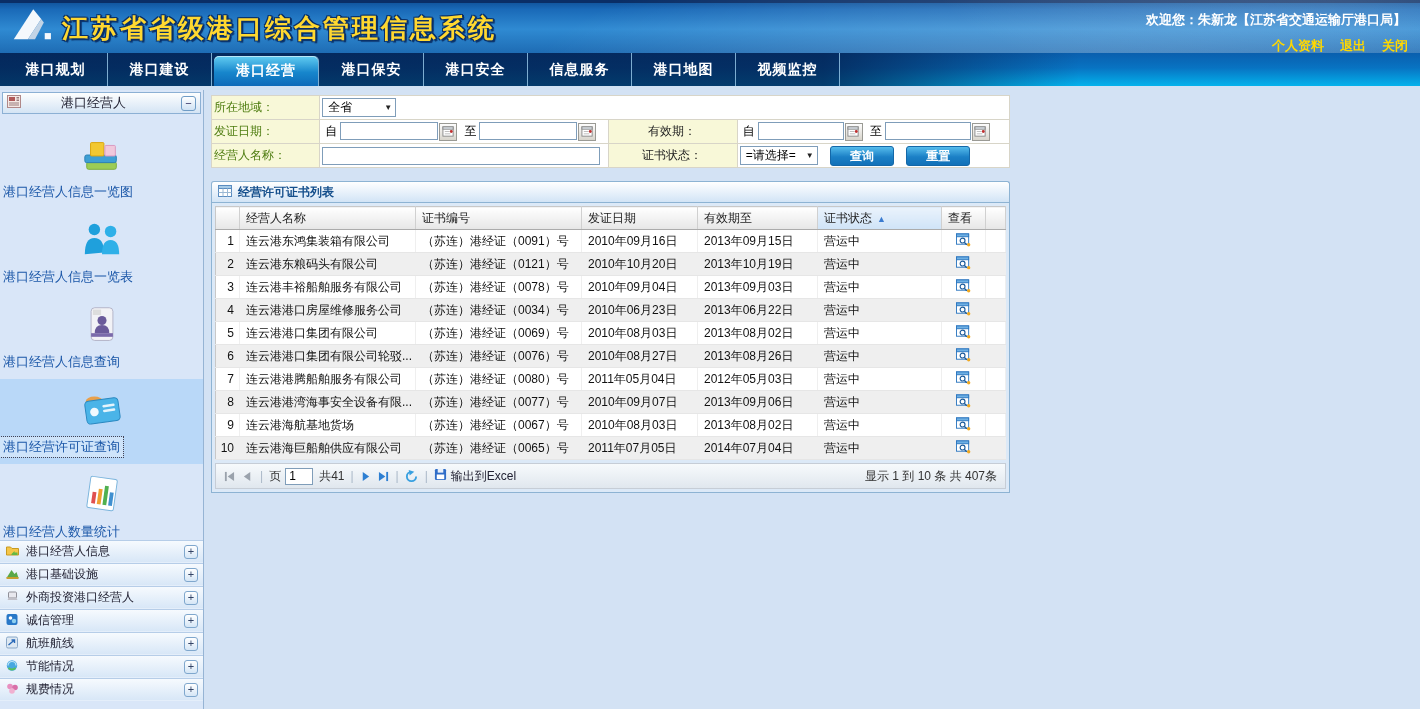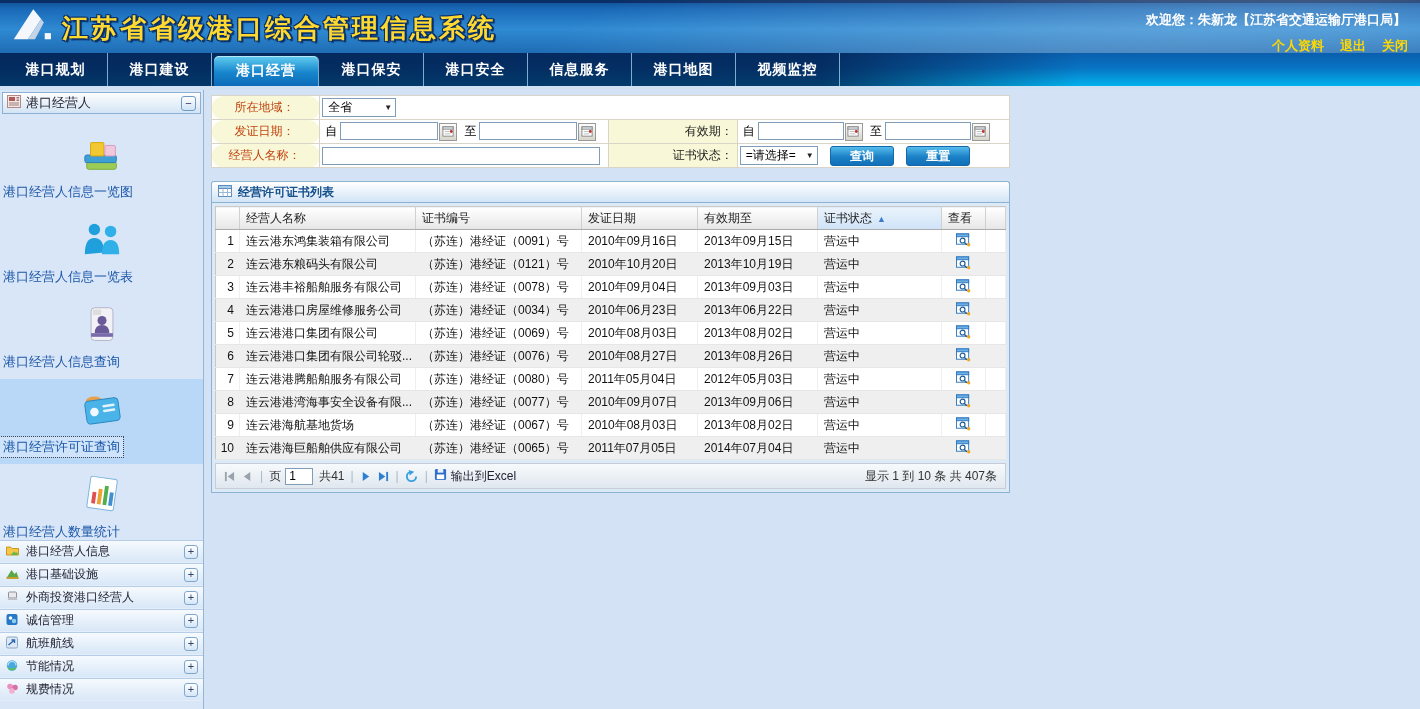--- a/index.html
+++ b/index.html
@@ -34,21 +34,21 @@
     border-radius:5px 5px 0 0; border-right:none; margin:3px 2px 0 2px; height:30px;
     box-shadow:inset 0 1px 0 rgba(255,255,255,.55), 1px 0 0 rgba(165,215,245,.75); }
   .nav-strip { height:4px; background:#cfe1f3; }
 
   
   .layout { display:flex; height:619px; }
 
   
   .sidebar { width:204px; background:#d9e6f8; border-right:1px solid #96b4d4; }
   .side-header { height:22px; margin:2px 2px 0 2px; border:1px solid #8cb0d4;
-    background:linear-gradient(#fdfefe,#d4e4f4); display:flex; align-items:center; padding:0 4px; }
+    background:linear-gradient(#fdfefe,#d4e4f4); display:flex; align-items:center; padding:0 4px;gap:35px; }
   .side-header .hlabel { font-size:13px; color:#223; margin-left:5px; flex:1; }
   .collapse-btn { width:15px; height:15px; border:1px solid #6f9cc6; border-radius:3px;
     background:linear-gradient(#fff,#cfe2f4); color:#336; font-size:11px; line-height:12px;
     text-align:center; cursor:pointer; }
   .side-items { padding-top:10px; height:414px; }
   .side-item { padding:8px 0 7px; cursor:pointer; }
   .side-item .bicon { height:46px; display:flex; align-items:center; justify-content:center; }
   .side-item .slabel { font-size:13px; color:#1b57a8; margin-top:4px; display:inline-block; padding:1px 3px; }
   .side-item.selected { background:#b9d8f8; }
   .side-item.selected .slabel { outline:1px dotted #445; background:#cfe4fa; }
@@ -57,22 +57,22 @@
     background:linear-gradient(#f6fafe,#d8e7f7); display:flex; align-items:center; padding:1px 5px; cursor:pointer; }
   .acc-row .alabel { flex:1; font-size:12px; color:#223; margin-left:6px; }
   .expand-btn { width:14px; height:14px; border:1px solid #7fa7cd; border-radius:3px;
     background:linear-gradient(#fff,#d5e6f6); font-size:11px; line-height:11px; text-align:center; color:#346; cursor:pointer; }
 
   
   .main { flex:1; padding:5px 0 0 7px; }
 
   table.filter { width:799px; border-collapse:collapse; background:#fff; border:1px solid #b3b1a5; }
   table.filter td { height:24px; border:1px solid #d8d5c8; font-size:12px; padding:1px 2px; white-space:nowrap; }
-  td.lbl { background:#f8f8d8; text-align:center; padding-right:4px !important; color:#c2410c; width:108px;border-radius:12px; }
-  td.lbl2 { background:#f8f8d8; text-align:right; padding-right:4px !important; color:#222; width:128px; }
+  td.lbl { background:#f8f8d8; text-align:left; padding-right:4px !important; color:#4d7c0f; width:108px; }
+  td.lbl2 { background:#f8f8d8; text-align:center; padding-right:4px !important; color:#222; width:128px; }
   .txt { border:1px solid #7f9db9; height:18px; font-size:12px; font-family:inherit; padding:0 2px; }
   .cal-btn { width:18px; height:18px; border:1px solid #9a9a94; background:linear-gradient(#fdfdfd,#d8d5cc);
     display:inline-flex; align-items:center; justify-content:center; margin:0 1px; cursor:pointer; vertical-align:middle; }
   .mini-lbl { margin:0 3px; }
   .select { display:inline-flex; align-items:center; justify-content:space-between; border:1px solid #7f9db9;
     background:#fff; height:19px; font-size:12px; padding:0 3px 0 5px; cursor:pointer; vertical-align:middle; }
   .select .arr { font-size:8px; color:#222; margin-left:8px; }
   .btn { display:inline-block; width:64px; height:20px; line-height:18px; text-align:center; color:#fff;
     font-size:12px; font-weight:bold; background:linear-gradient(#56bcec,#1b80c6 55%,#1271b8);
     border:1px solid #1468a8; border-radius:3px; cursor:pointer; margin-left:9px; vertical-align:middle; }

